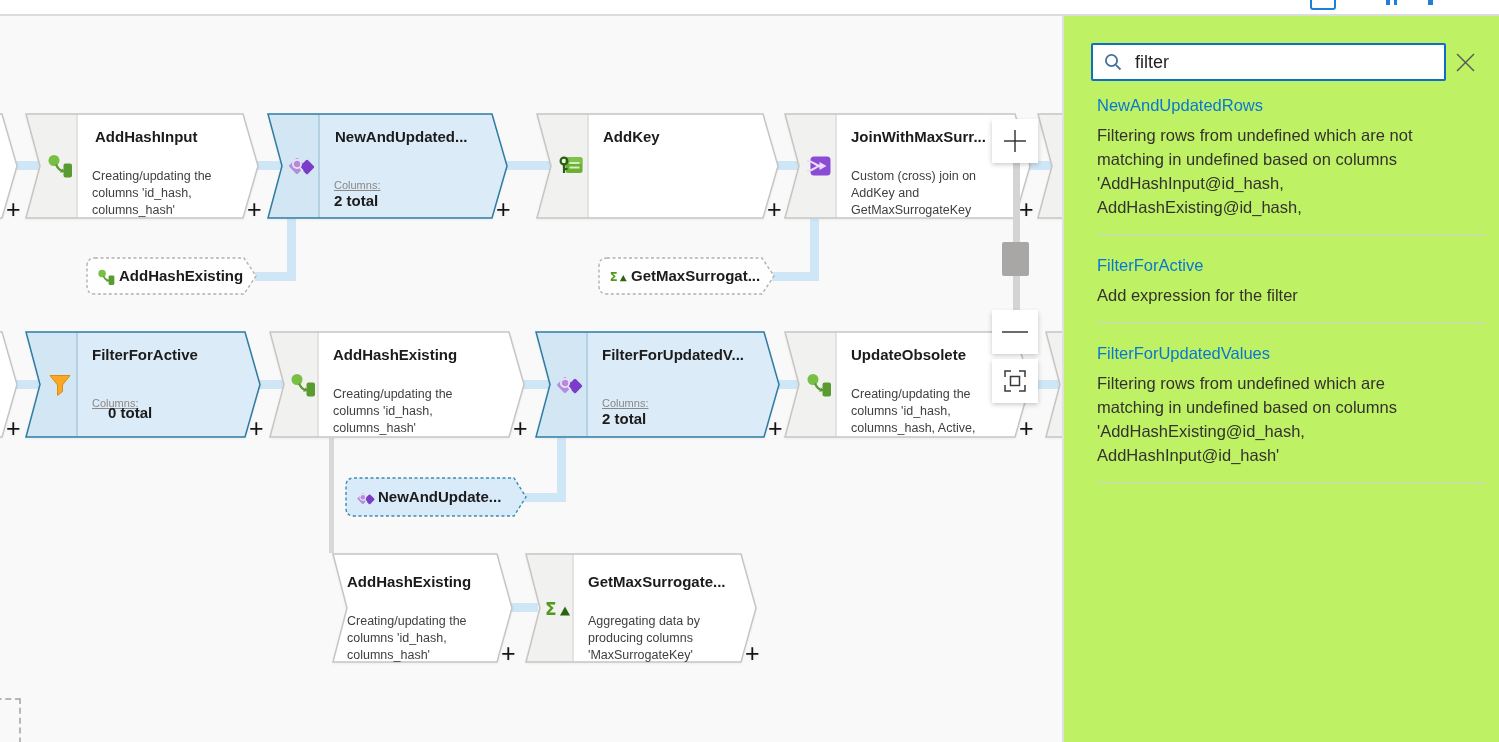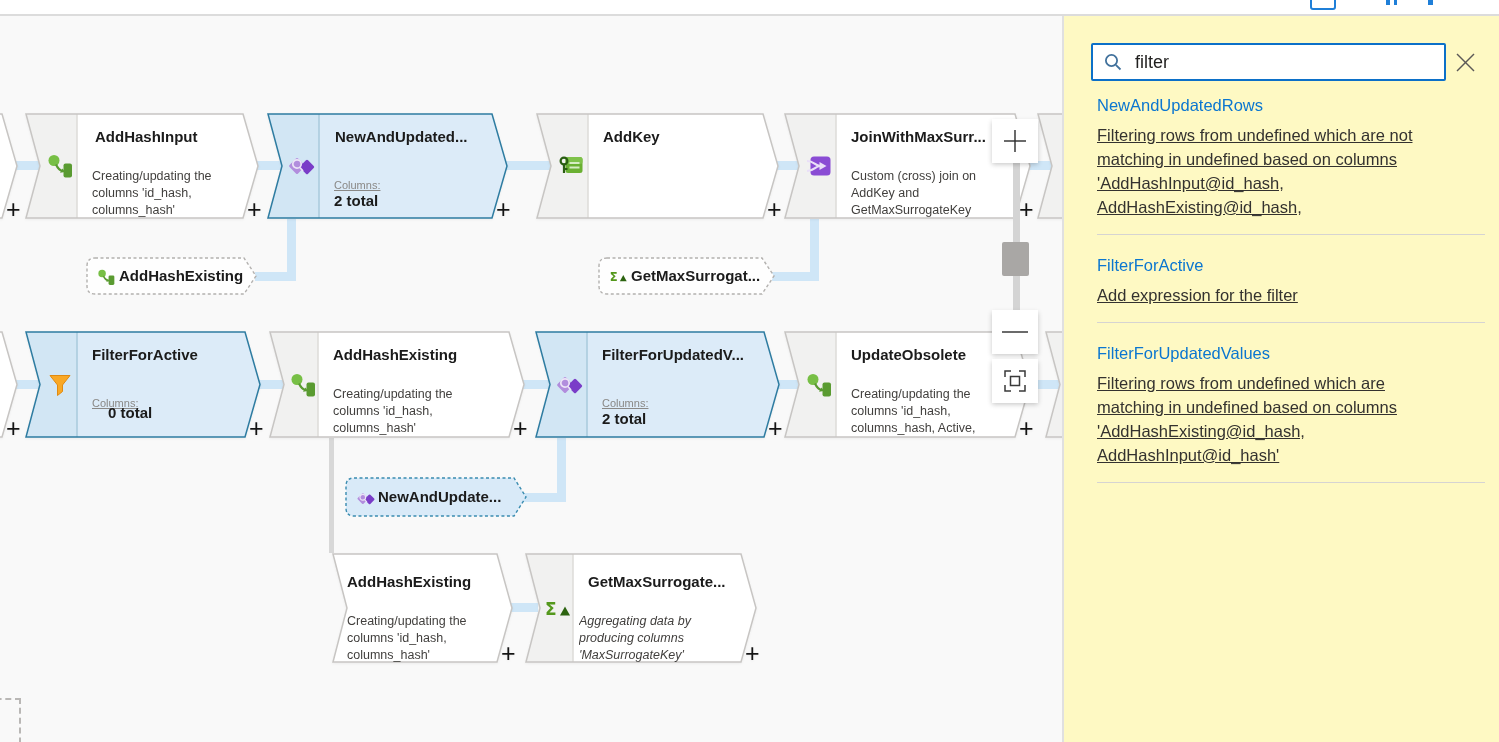--- a/index.html
+++ b/index.html
@@ -28,27 +28,27 @@
   .pill-icon{position:absolute;transform:scale(0.68);transform-origin:left center;}
   .pill-text{position:absolute;font-size:15px;font-weight:700;color:#1b1b1b;white-space:nowrap;}
   .dashed-region{position:absolute;left:-150px;top:682px;width:167px;height:140px;border:2px dashed #b9b7b5;z-index:5;}
 
   
   .zoombtn{position:absolute;width:46px;height:44px;background:#fff;box-shadow:0 1.5px 5px rgba(0,0,0,0.22);display:flex;align-items:center;justify-content:center;z-index:50;}
   .slider-track{position:absolute;left:1013px;top:147px;width:7px;height:148px;background:#d4d4d4;z-index:49;}
   .slider-thumb{position:absolute;left:1002px;top:226px;width:27px;height:34px;background:#a9a7a5;border-radius:2px;z-index:51;}
 
   
-  .panel{position:absolute;left:1064px;top:16px;width:435px;height:726px;background:#fef9c3;z-index:3;}
+  .panel{position:absolute;left:1064px;top:16px;width:435px;height:726px;background:#bef264;z-index:3;}
   .search-box{position:absolute;left:27px;top:27px;width:341px;height:34px;border:2px solid #0c70c8;border-radius:2px;background:#fff;display:flex;align-items:center;padding-left:10px;gap:10px;}
   .search-input{border:none;outline:none;font-size:18px;color:#201f1e;width:280px;background:transparent;font-family:"Liberation Sans",sans-serif;}
   .close-x{position:absolute;left:389px;top:34px;width:24px;height:24px;cursor:pointer;display:flex;align-items:center;justify-content:center;}
   .results{position:absolute;left:33px;top:80px;width:388px;}
   .result-title{font-size:16.5px;color:#0b76d0;margin:0 0 8px 0;display:inline-block;cursor:pointer;text-decoration:none;font-weight:400;}
-  .result-desc{font-size:16.5px;line-height:24px;color:#34322f;white-space:pre-line;margin:0;text-decoration:underline;}
+  .result-desc{font-size:16.5px;line-height:24px;color:#34322f;white-space:pre-line;margin:0;}
   .result-hr{border:none;border-top:1px solid #d6d4d2;margin:15px 0 21px 0;}
 </style>
 </head>
 <body>
 
 <div class="app">
 
   <div class="topbar">
     <div class="tb-partial-rect"></div>
     <div class="tb-mark" style="left:1386px;top:-1px;width:4px;height:6px;"></div>
@@ -313,21 +313,21 @@
             <path d="M1,1 L216,1 L231,55 L216,109 L1,109 L15,55 Z" fill="none" stroke="#c7c5c3" stroke-width="1.5"></path>
           </svg>
           <div class="node-overlay">
             <div class="node-icon" style="left: 33px; top: 55px;">
               <svg width="28" height="23" viewBox="0 0 28 23">
                 <text x="1" y="18" font-family="DejaVu Sans, sans-serif" font-size="17" font-weight="bold" fill="#54981c">Σ</text>
                 <path d="M16 19 h10 l-5 -9 z" fill="#2c6310"></path>
               </svg>
             </div>
             <div class="node-title" style="left: 63px; top: 20px;">GetMaxSurrogate...</div>
-            <div class="node-desc" style="left: 54px; top: 60px; width: 159px; height: 50px; font-style: italic;">Aggregating data by
+            <div class="node-desc" style="left: 63px; top: 60px; width: 159px; height: 50px;">Aggregating data by
 producing columns
 'MaxSurrogateKey'</div>
             <div class="node-plus" style="left: 220px; top: 88px;">+</div>
           </div>
         </div>
       </div>
     <div id="pill-layer">
         <div class="pill" style="left: 86px; top: 241px; width: 171px; height: 38px;"><svg width="171" height="38">
             <path d="M9,1 L158,1 L170,19 L158,37 L9,37 Q1,37 1,29 L1,9 Q1,1 9,1 Z" fill="#fefefe" stroke="#b3b1af" stroke-width="1.4" stroke-dasharray="3,2.5"></path>
           </svg><div class="pill-icon" style="left: 11px; top: 7px;"><svg width="27" height="25" viewBox="0 0 27 25">

